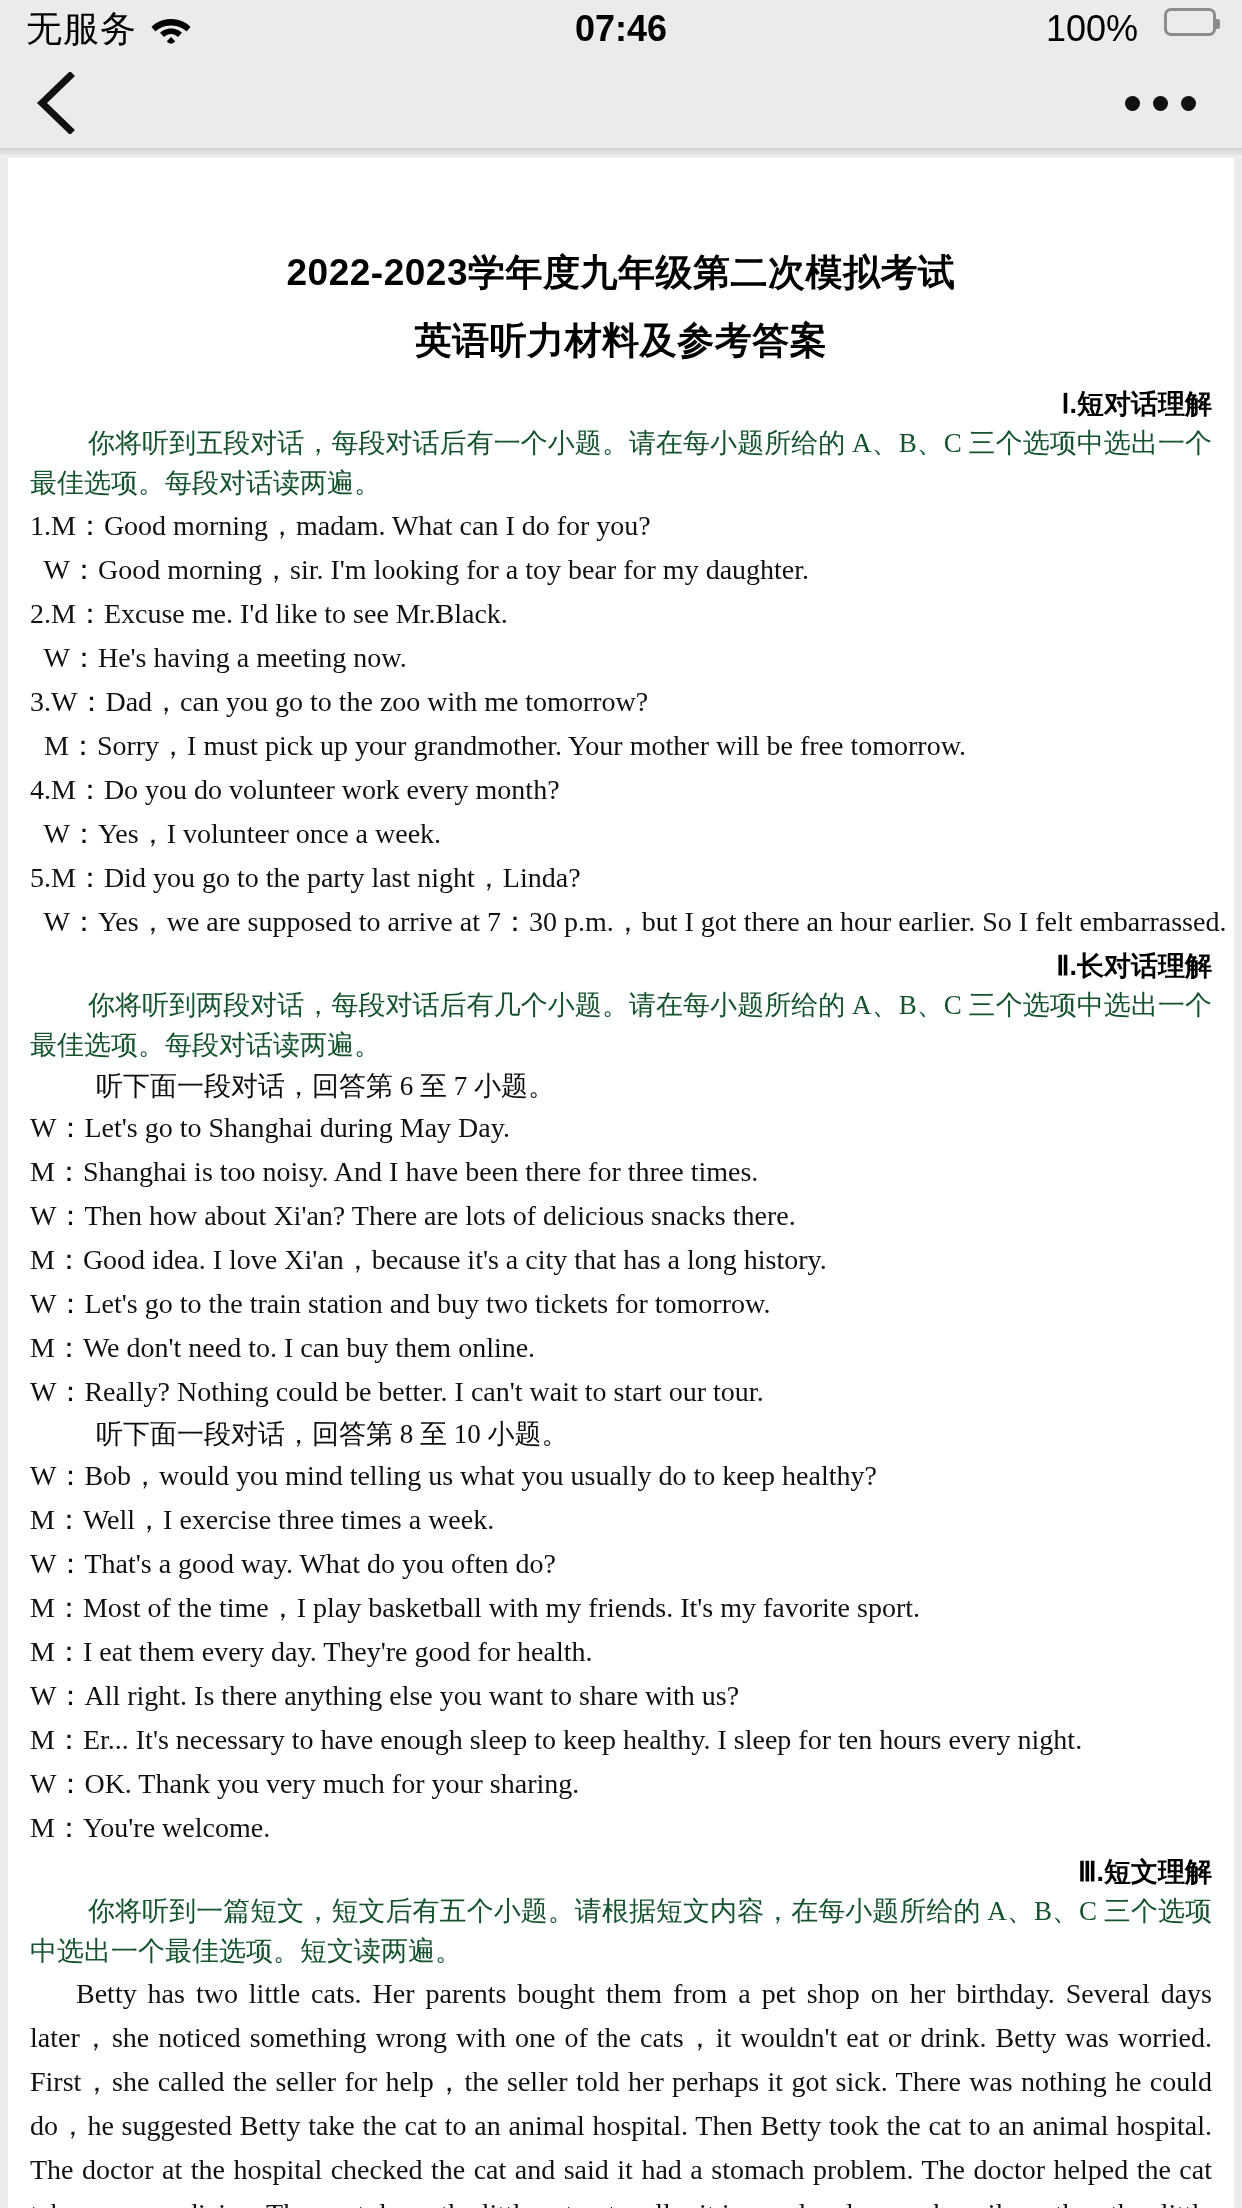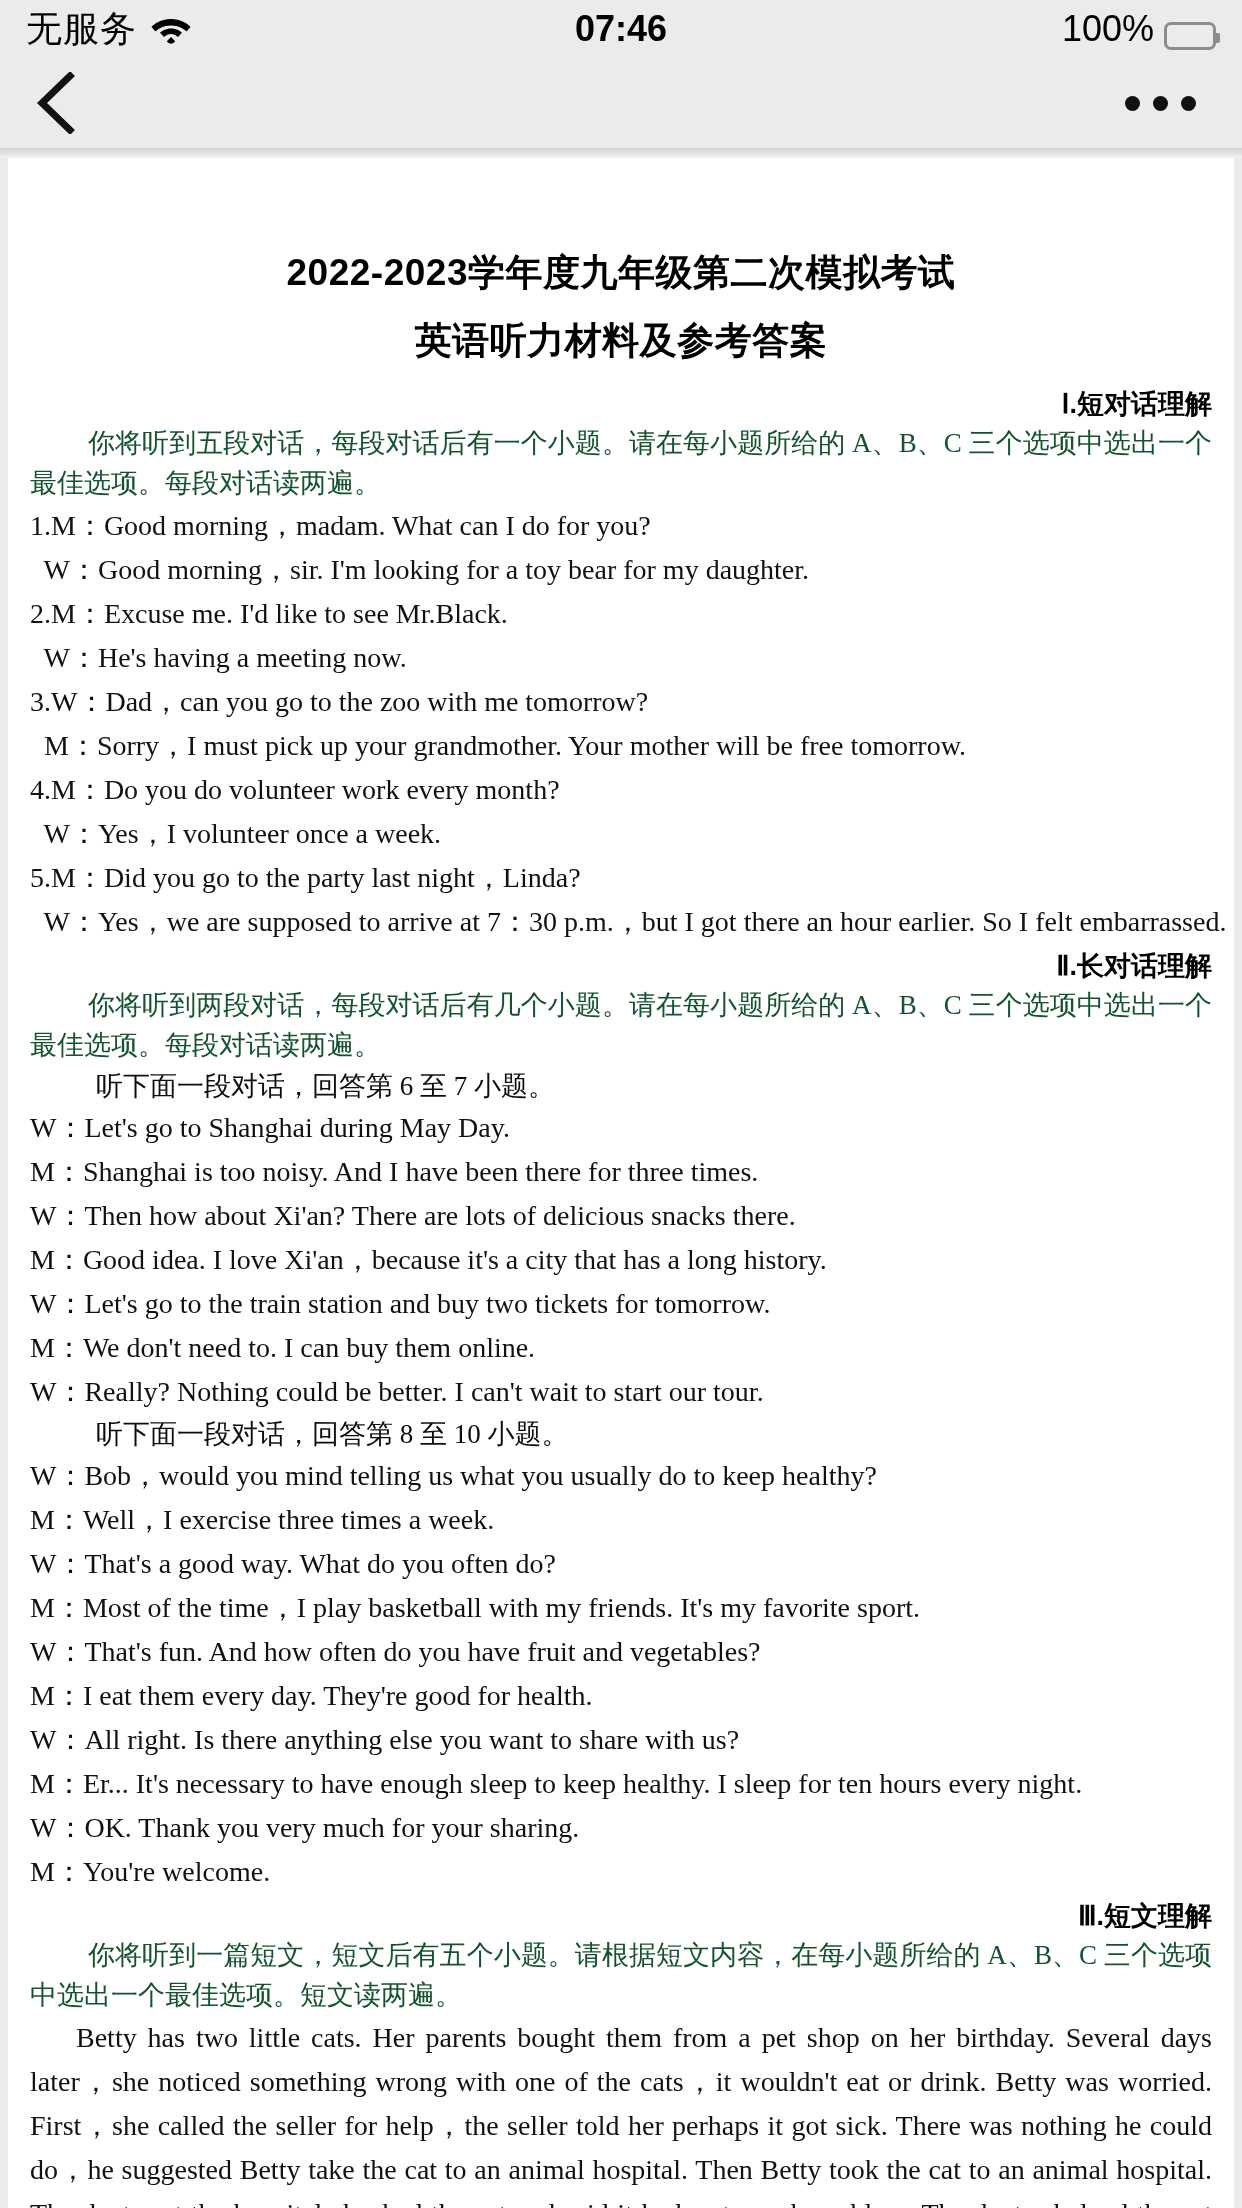--- a/index.html
+++ b/index.html
@@ -22,21 +22,21 @@
   }
   .sb-left { display: flex; align-items: center; gap: 14px; }
   .sb-carrier { font-size: 36px; color: #000; letter-spacing: 1px; font-weight: 400; }
   .wifi { width: 40px; height: 30px; position: relative; display:inline-block; }
   .sb-center {
     position: absolute; left: 0; right: 0; top: 0; bottom: 0;
     display: flex; align-items: center; justify-content: center;
     font-size: 36px; font-weight: 600; color: #000; letter-spacing: 0px;
     pointer-events: none;
   }
-  .sb-right { margin-left: auto; display: flex; align-items: flex-end; gap: 10px; }
+  .sb-right { margin-left: auto; display: flex; align-items: flex-start; gap: 26px; }
   .sb-batt-pct { font-size: 36px; color: #000; }
   .batt { width: 52px; height: 28px; border: 3px solid #8c8c8c; border-radius: 7px; position: relative; padding: 2px; }
   .batt-fill { width: 100%; height: 100%; background: #000; border-radius: 3px; }
   .batt-cap { position: absolute; right: -7px; top: 8px; width: 4px; height: 10px; background: #8c8c8c; border-radius: 0 2px 2px 0; }
 
   
   .navbar {
     height: 90px;
     background: #ebebeb;
     display: flex; align-items: center; justify-content: space-between;
@@ -186,21 +186,20 @@
         <div class="en-line">W：Let's go to the train station and buy two tickets for tomorrow.</div>
         <div class="en-line">M：We don't need to. I can buy them online.</div>
         <div class="en-line">W：Really? Nothing could be better. I can't wait to start our tour.</div>
 
         <div class="cn-center-line">听下面一段对话，回答第 8 至 10 小题。</div>
 
         <div class="en-line">W：Bob，would you mind telling us what you usually do to keep healthy?</div>
         <div class="en-line">M：Well，I exercise three times a week.</div>
         <div class="en-line">W：That's a good way. What do you often do?</div>
         <div class="en-line">M：Most of the time，I play basketball with my friends. It's my favorite sport.</div>
-        <div class="en-line">W：That's fun. And how often do you have fruit and vegetables?</div>
         <div class="en-line">M：I eat them every day. They're good for health.</div>
         <div class="en-line">W：All right. Is there anything else you want to share with us?</div>
         <div class="en-line">M：Er... It's necessary to have enough sleep to keep healthy. I sleep for ten hours every night.</div>
         <div class="en-line">W：OK. Thank you very much for your sharing.</div>
         <div class="en-line">M：You're welcome.</div>
 
         <div class="sec-head">Ⅲ.短文理解</div>
         <div class="cn-para">你将听到一篇短文，短文后有五个小题。请根据短文内容，在每小题所给的 A、B、C 三个选项中选出一个最佳选项。短文读两遍。</div>
         <div class="en-para">Betty has two little cats. Her parents bought them from a pet shop on her birthday. Several days later，she noticed something wrong with one of the cats，it wouldn't eat or drink. Betty was worried. First，she called the seller for help，the seller told her perhaps it got sick. There was nothing he could do，he suggested Betty take the cat to an animal hospital. Then Betty took the cat to an animal hospital. The doctor at the hospital checked the cat and said it had a stomach problem. The doctor helped the cat take some medicine. The next day，the little cat got well，it jumped and ran as happily as the other little cat did.</div>
 

